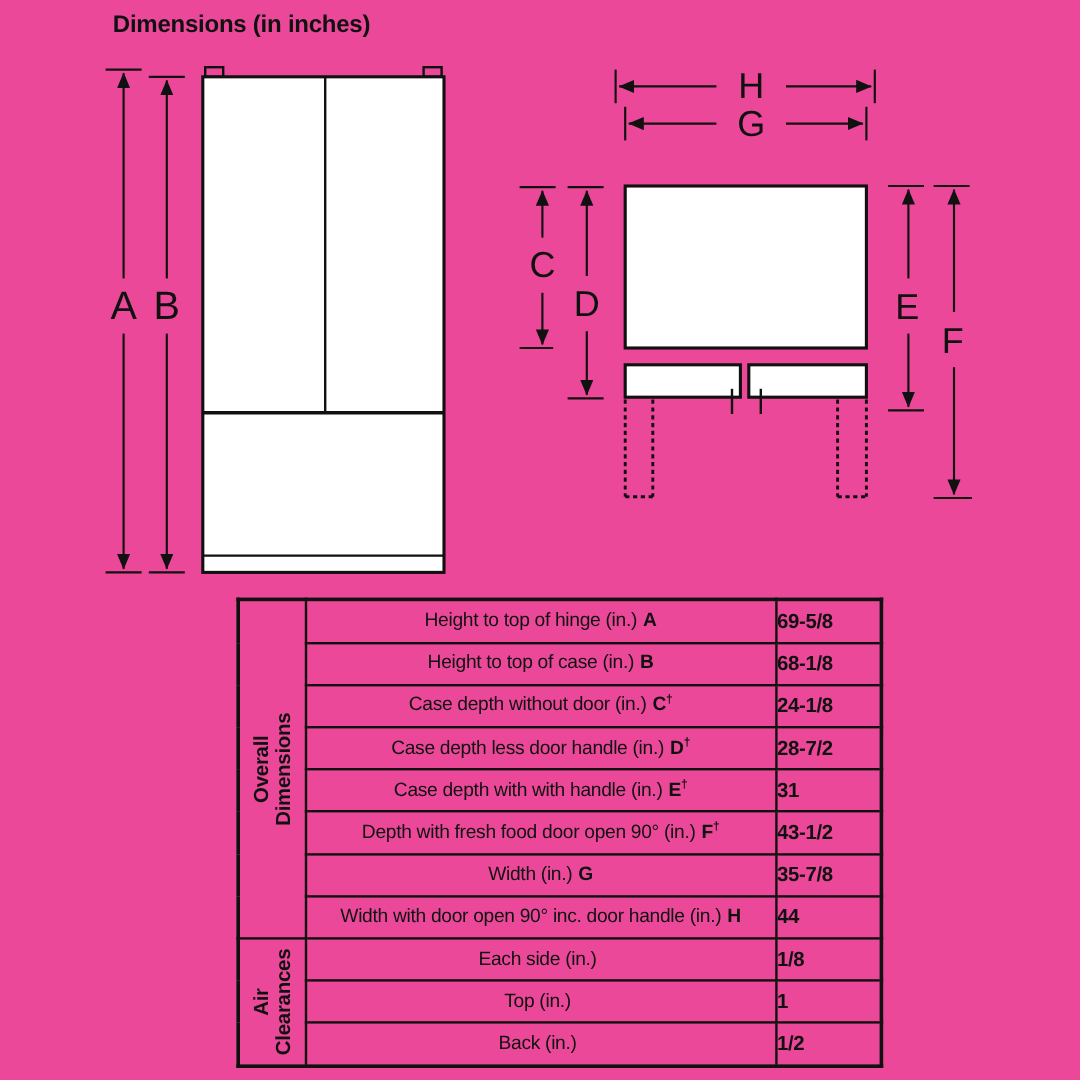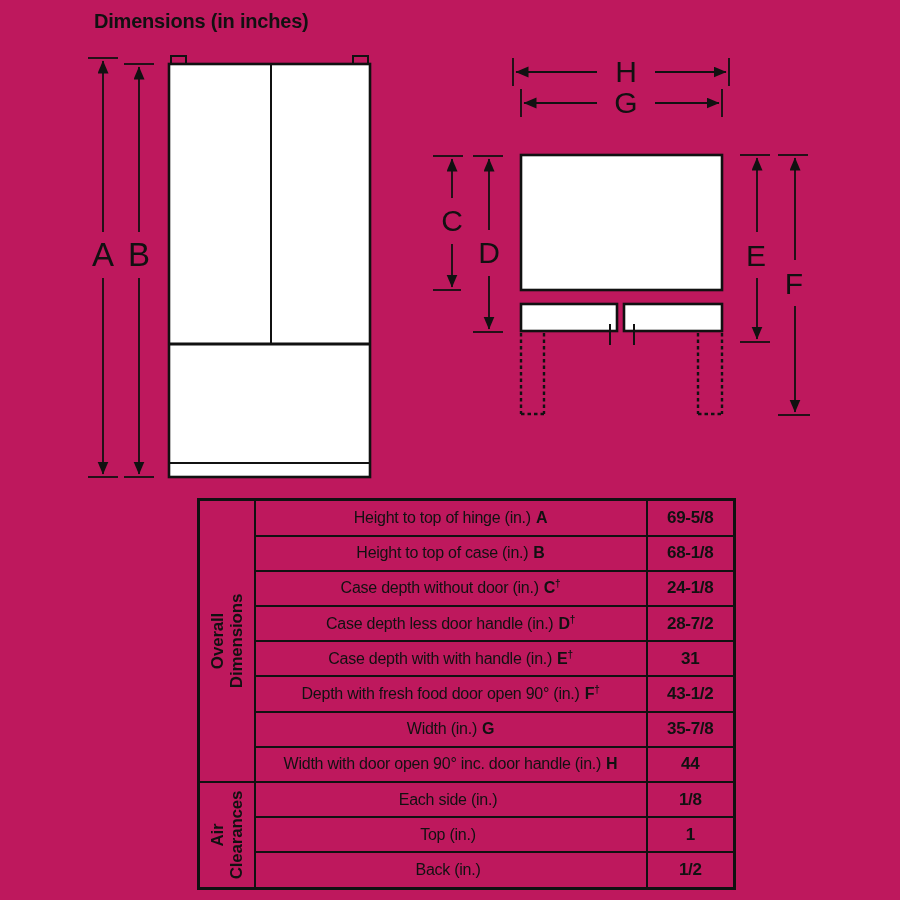--- a/index.html
+++ b/index.html
@@ -1,20 +1,20 @@
 <!DOCTYPE html>
 <html><head>
 <meta charset="utf-8">
 <style>
   html, body { margin: 0; padding: 0; background: #ffffff; }
   .page {
     position: relative;
     width: 900px;
     height: 900px;
-    background: #be185d;
+    background: #ec4899;
     font-family: "Liberation Sans", sans-serif;
     color: #111111;
     overflow: hidden;
   }
   .title {
     position: absolute;
     left: 94px;
     top: 10px;
     font-size: 20px;
     font-weight: bold;
@@ -63,21 +63,20 @@
     padding-left: 16px;
     letter-spacing: -0.25px;
     white-space: nowrap;
   }
   td.lbl .ltr { font-weight: bold; margin-left: 5px; }
   td.lbl sup  { font-weight: bold; font-size: 10px; line-height: 0; }
   td.val {
     width: 86px;
     font-weight: bold;
     font-size: 17px;
-    text-align: center;
     letter-spacing: -0.3px;
   }
 </style>
 </head>
 <body>
 
 <div class="page">
 
   <div class="title">Dimensions (in inches)</div>
 

